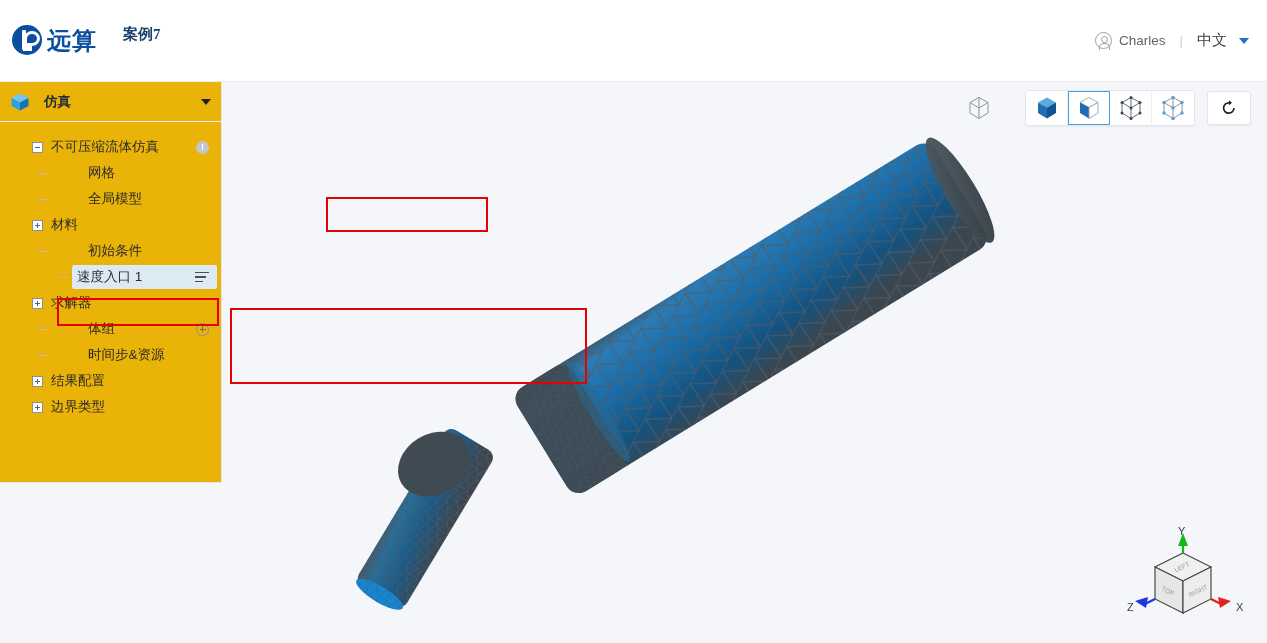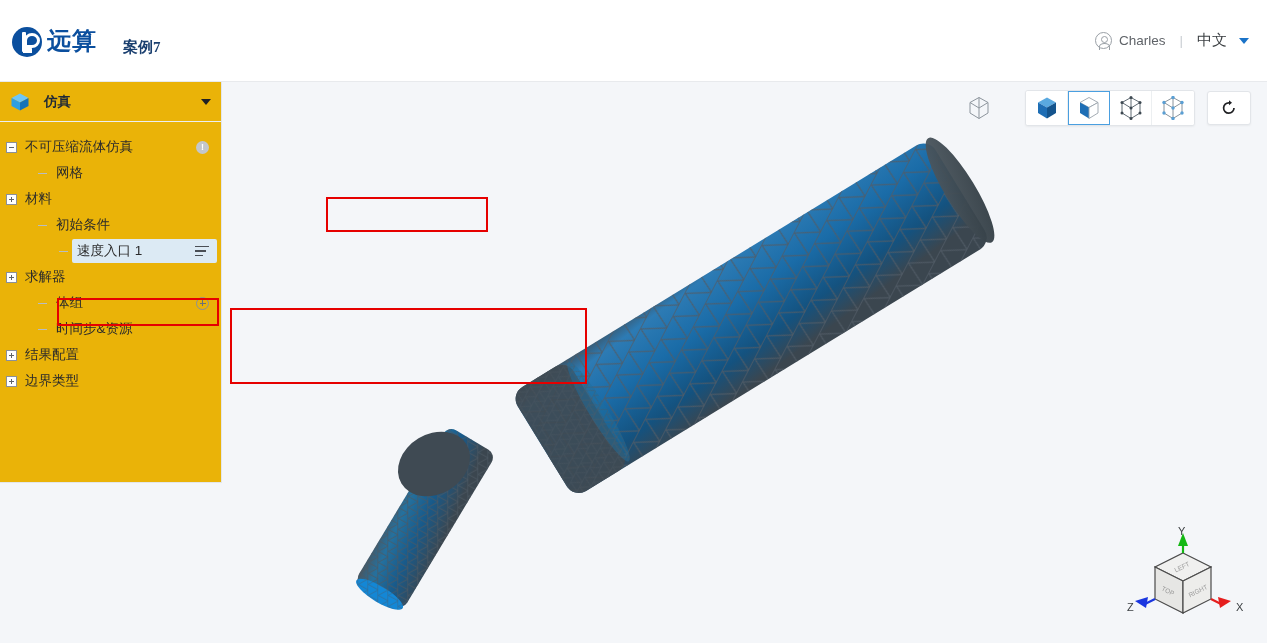--- a/index.html
+++ b/index.html
@@ -10,21 +10,21 @@
     overflow: hidden;
   }
   #app { position: relative; width: 1267px; height: 643px; background: #f4f6f9; }
 
   
   .topbar {
     position: absolute; left: 0; top: 0; width: 1267px; height: 82px;
     background: #ffffff; border-bottom: 1px solid #e8eaed;
     display: flex; align-items: center;
   }
-  .brand { display: flex; align-items: flex-end; margin-left: 12px; font-family: Liberation Serif, serif; }
+  .brand { display: flex; align-items: flex-start; margin-left: 12px; font-family: Liberation Serif, serif; }
   .logo-mark {
     width: 30px; height: 30px; border-radius: 50%;
     background: #0b4f9e; position: relative; flex: 0 0 auto;
   }
   .logo-mark::before {
     content: ""; position: absolute; left: 10px; top: 5px;
     width: 4px; height: 20px; background: #ffffff; border-radius: 1px;
   }
   .logo-mark::after {
     content: ""; position: absolute; left: 12px; top: 6px;
@@ -99,22 +99,22 @@
   .tnode .expander.plus::after {
     content: ""; position: absolute; left: 4px; top: 2px;
     width: 1px; height: 5px; background: #5f6368;
   }
   .tnode .stub {
     width: 11px; height: 11px; margin-right: 8px; flex: 0 0 auto; position: relative;
   }
   .tnode .stub::before {
     content:""; position:absolute; left:1px; top:5px; width:9px; height:1px; background:#b8bdc4;
   }
-  .lvl0 { padding-left: 6px; }
-  .lvl1 { padding-left: 37px; }
+  .lvl0 { padding-left: 32px; }
+  .lvl1 { padding-left: 37px; gap: 32px; }
   .lvl2 { padding-left: 58px; }
   .tlabel { white-space: nowrap; }
   .tnode .right-ico { margin-left: auto; margin-right: 12px; }
   .info-ico {
     width: 13px; height: 13px; border-radius: 50%; background: #c3c7cc;
     color: #fff; font-size: 9px; line-height: 13px; text-align: center; font-weight: 700;
   }
   .plus-circle {
     width: 13px; height: 13px; border-radius: 50%;
     border: 1.2px solid #8b9099; position: relative;
@@ -289,20 +289,24 @@
     </div>
     <div class="tree" id="tree">
         <div class="tnode lvl0">
           <span class="expander"></span>
           <span class="tlabel">不可压缩流体仿真</span>
           <span class="right-ico info-ico">!</span>
         </div>
         <div class="tnode lvl1">
           <span class="stub"></span>
           <span class="tlabel">网格</span>
+        </div>
+        <div class="tnode lvl1">
+          <span class="stub"></span>
+          <span class="tlabel">全局模型</span>
         </div>
         <div class="tnode lvl0">
           <span class="expander plus"></span>
           <span class="tlabel">材料</span>
         </div>
         <div class="tnode lvl1">
           <span class="stub"></span>
           <span class="tlabel">初始条件</span>
         </div>
         <div class="tnode lvl2 selected-row">

